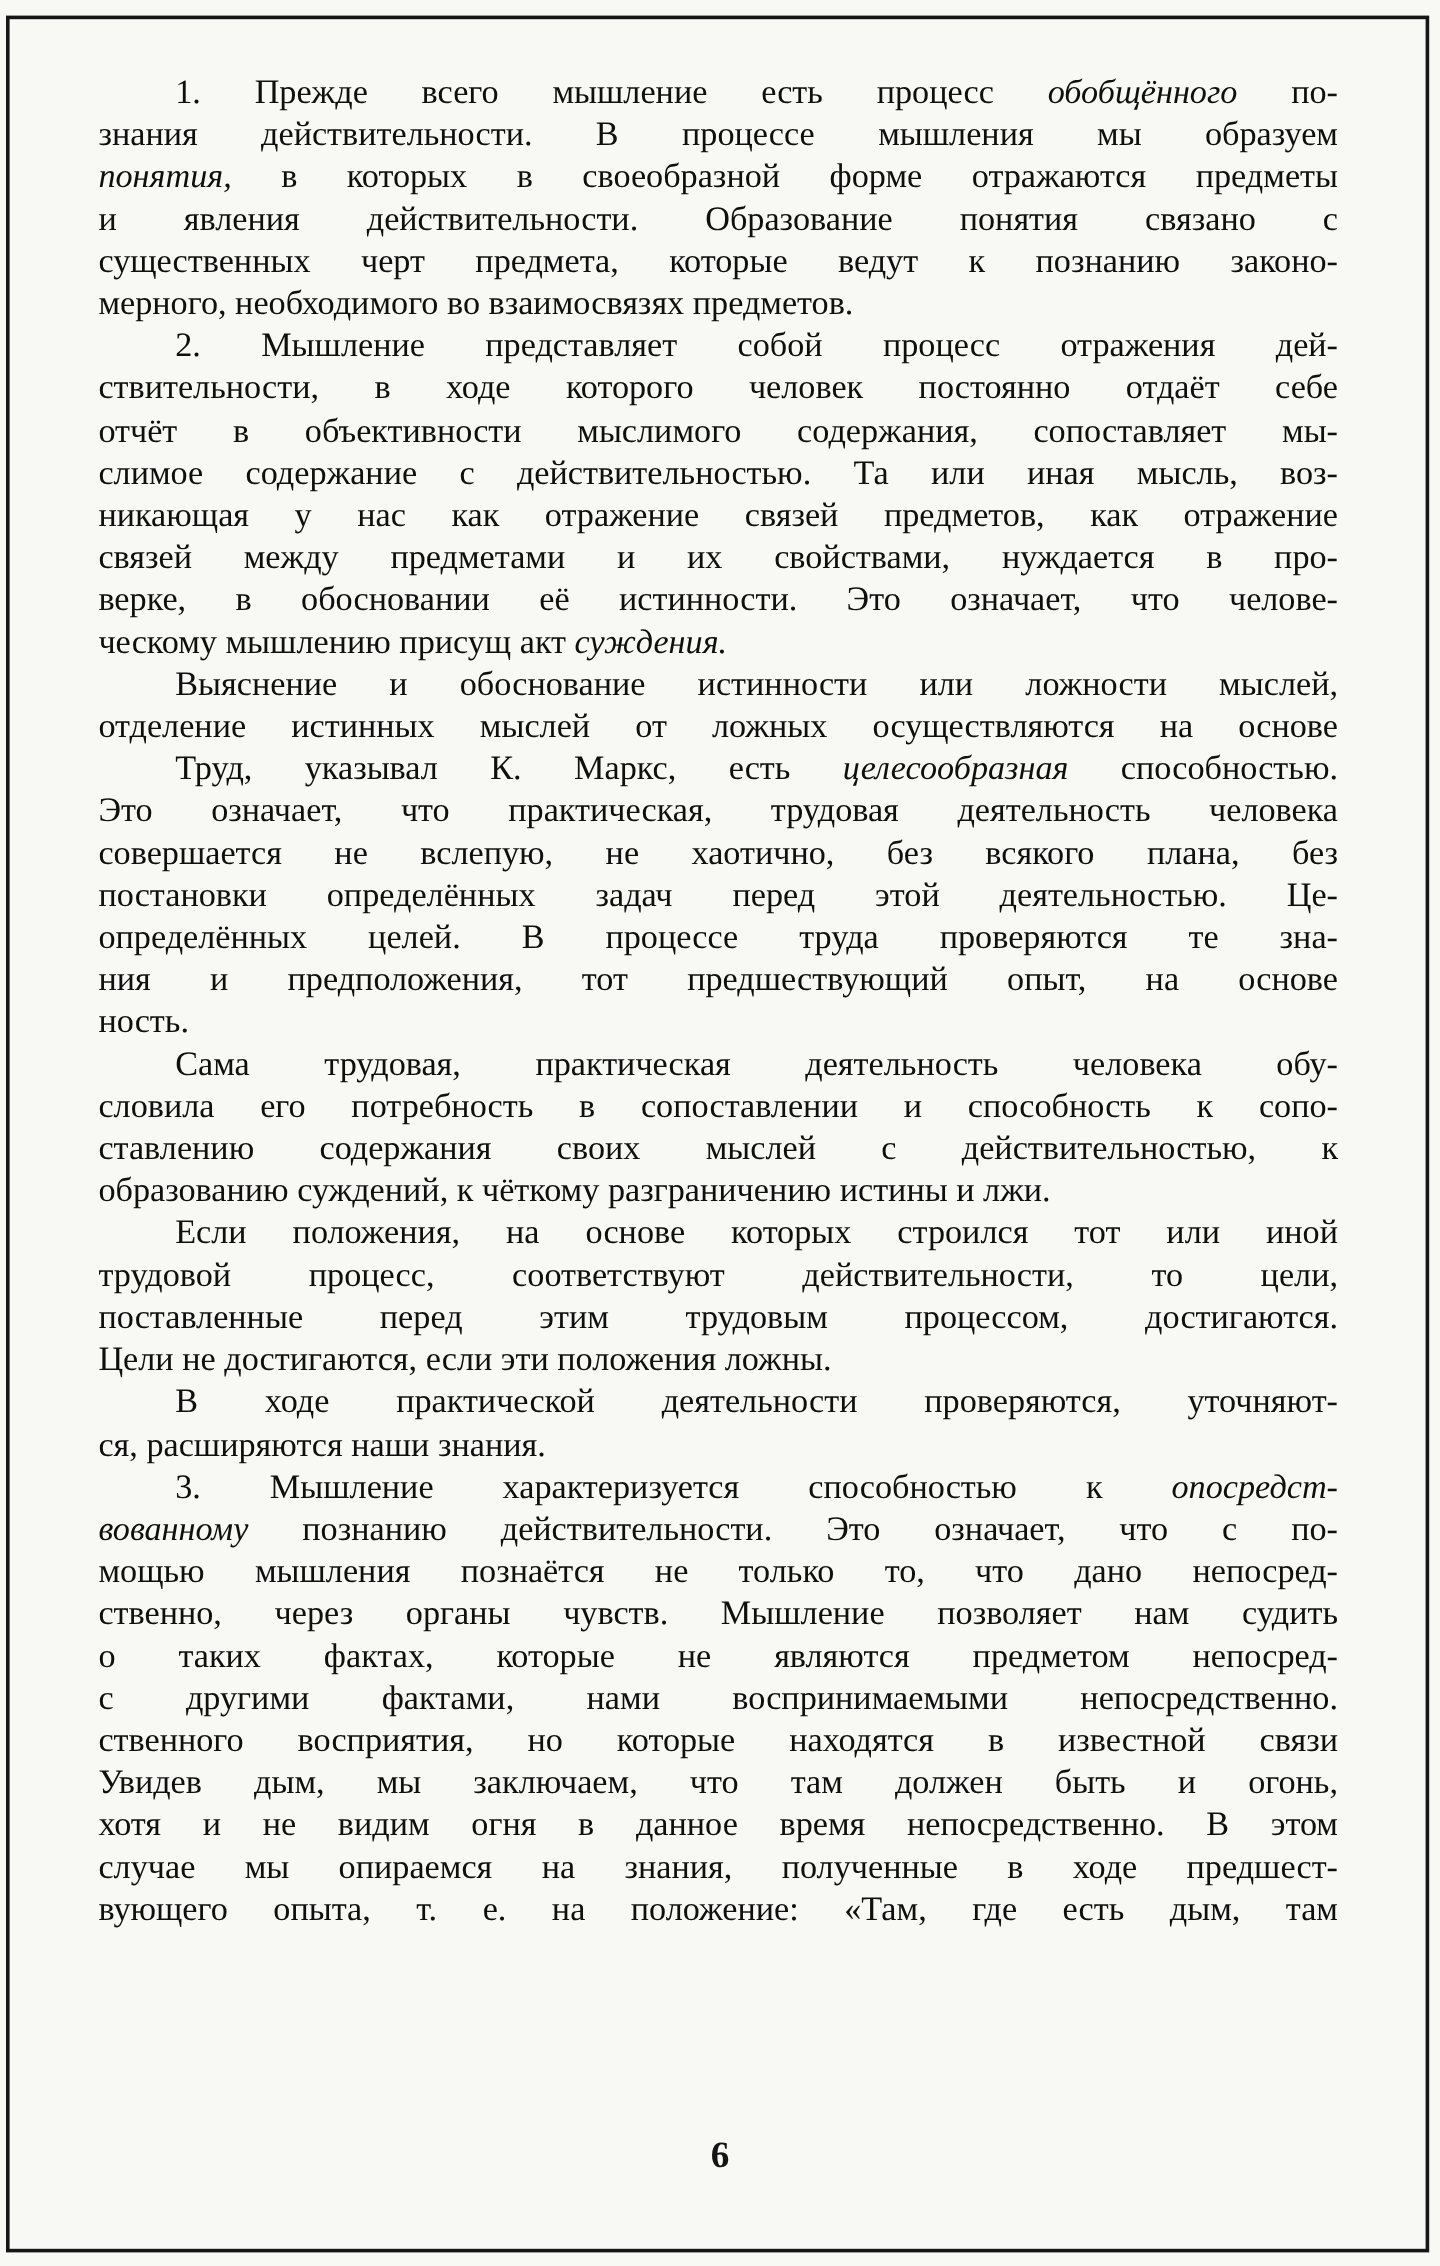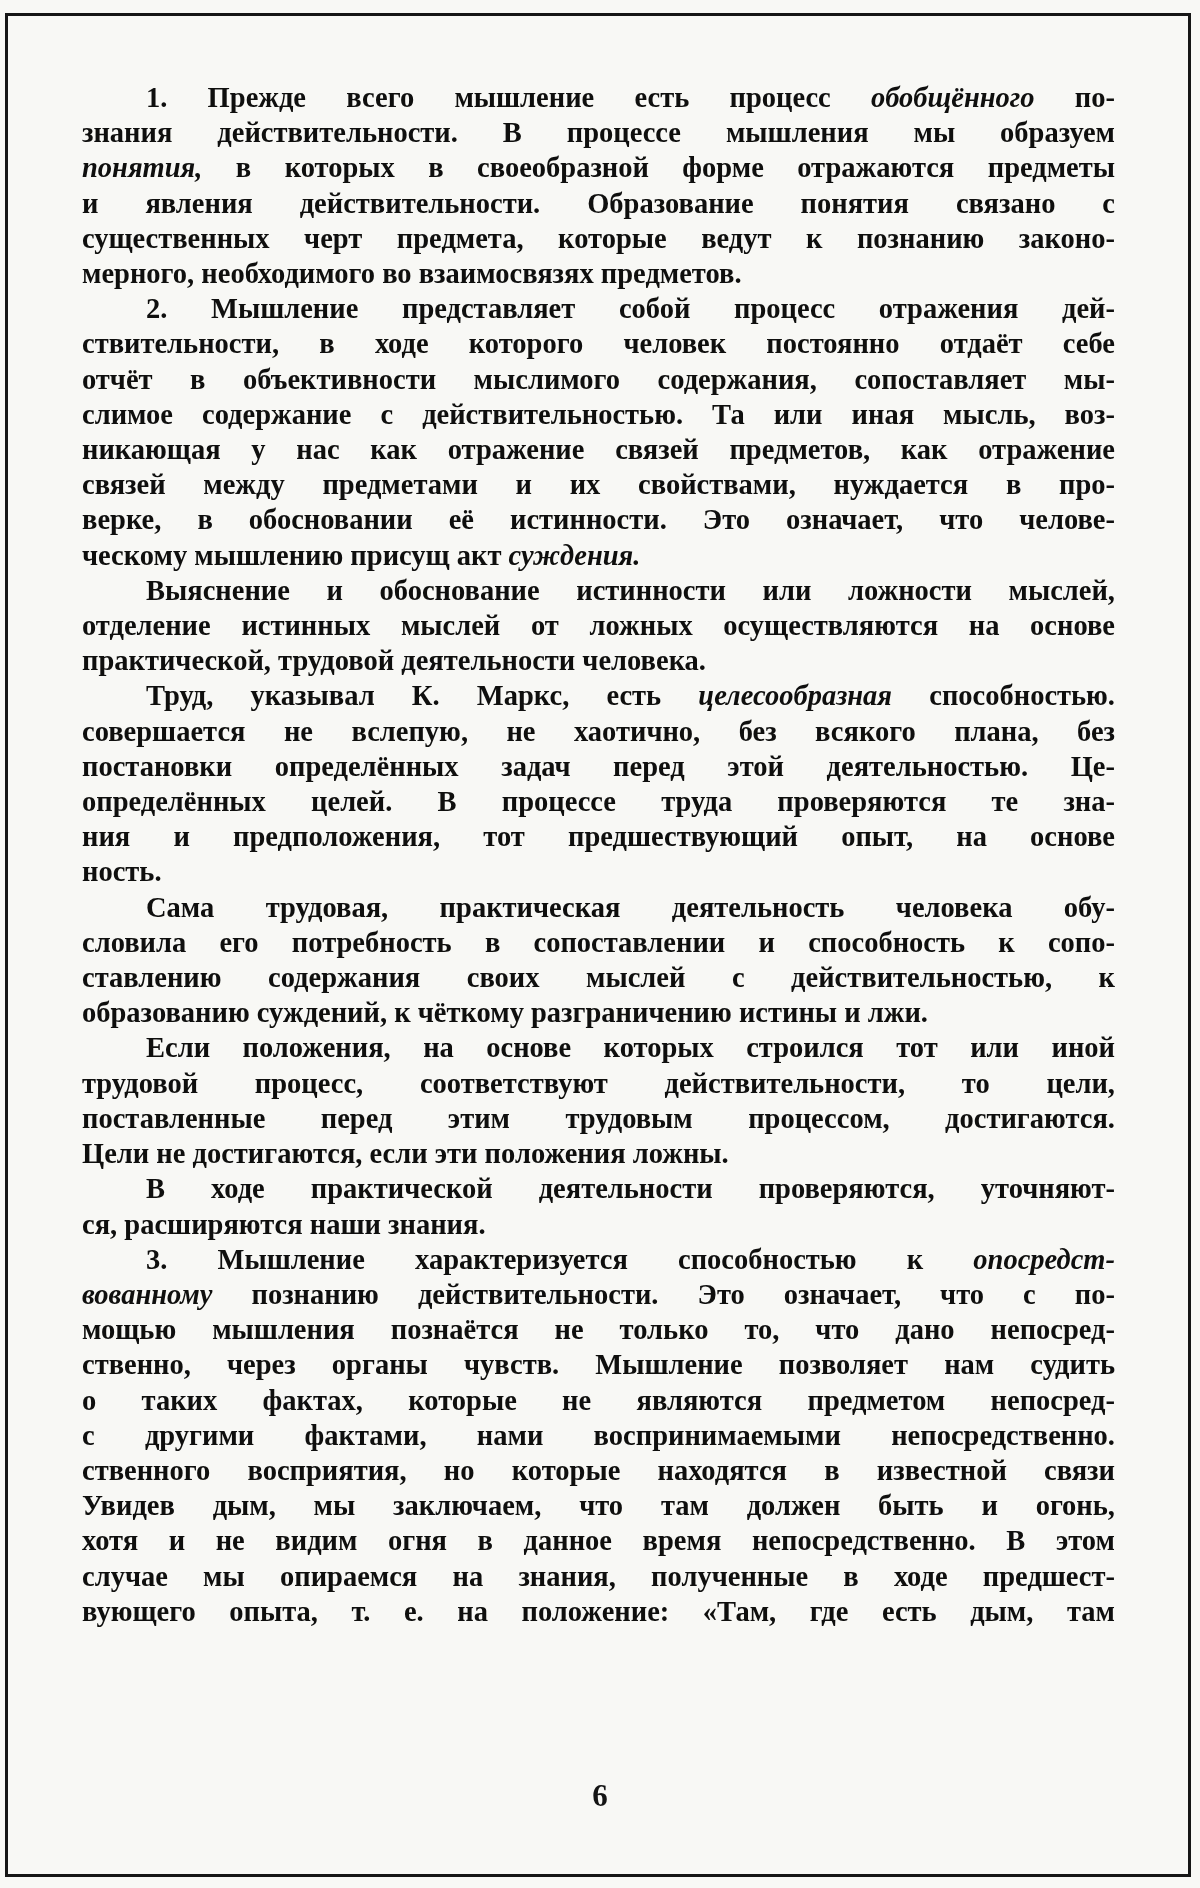--- a/index.html
+++ b/index.html
@@ -8,22 +8,22 @@
     background:#f8f8f5;
     font-family:"Liberation Serif","DejaVu Serif",serif;
     position:relative; overflow:hidden;
   }
   .scan-border {
     position:absolute; left:5px; top:13px; right:9px; bottom:11px;
     border:3px solid #161616;
     pointer-events:none;
   }
   .text-column {
-    position:absolute; left:82px; top:80px; width:1033px;
-    color:#0f0f0e; font-size:28.5px;font-weight:bold;
+    position:absolute; left:82px; top:60px; width:1033px;
+    color:#0f0f0e; font-size:28.5px;
   }
   .line {
     line-height:35.2px;
     text-align:justify;
     text-align-last:justify;
   }
   .line.indent { text-indent:64px; }
   .line.para-end { text-align-last:left; }
   .it { font-style:italic; }
   .page-number {
@@ -52,22 +52,22 @@
       <div class="line indent"><span>2. Мышление представляет собой процесс отражения дей-</span></div>
       <div class="line"><span>ствительности, в ходе которого человек постоянно отдаёт себе</span></div>
       <div class="line"><span>отчёт в объективности мыслимого содержания, сопоставляет мы-</span></div>
       <div class="line"><span>слимое содержание с действительностью. Та или иная мысль, воз-</span></div>
       <div class="line"><span>никающая у нас как отражение связей предметов, как отражение</span></div>
       <div class="line"><span>связей между предметами и их свойствами, нуждается в про-</span></div>
       <div class="line"><span>верке, в обосновании её истинности. Это означает, что челове-</span></div>
       <div class="line para-end"><span>ческому мышлению присущ акт </span><span class="it">суждения.</span></div>
       <div class="line indent"><span>Выяснение и обоснование истинности или ложности мыслей,</span></div>
       <div class="line"><span>отделение истинных мыслей от ложных осуществляются на основе</span></div>
-      <div class="line para-end"><span>практической, трудовой деятельности человека.</span></div>
       <div class="line indent"><span>Труд, указывал К. Маркс, есть </span><span class="it">целесообразная</span><span> способностью.</span></div>
+      <div class="line"><span>Это означает, что практическая, трудовая деятельность человека</span></div>
       <div class="line"><span>совершается не вслепую, не хаотично, без всякого плана, без</span></div>
       <div class="line"><span>постановки определённых задач перед этой деятельностью. Це-</span></div>
       <div class="line"><span>определённых целей. В процессе труда проверяются те зна-</span></div>
       <div class="line"><span>ния и предположения, тот предшествующий опыт, на основе</span></div>
       <div class="line para-end"><span>ность.</span></div>
       <div class="line indent"><span>Сама трудовая, практическая деятельность человека обу-</span></div>
       <div class="line"><span>словила его потребность в сопоставлении и способность к сопо-</span></div>
       <div class="line"><span>ставлению содержания своих мыслей с действительностью, к</span></div>
       <div class="line para-end"><span>образованию суждений, к чёткому разграничению истины и лжи.</span></div>
       <div class="line indent"><span>Если положения, на основе которых строился тот или иной</span></div>

